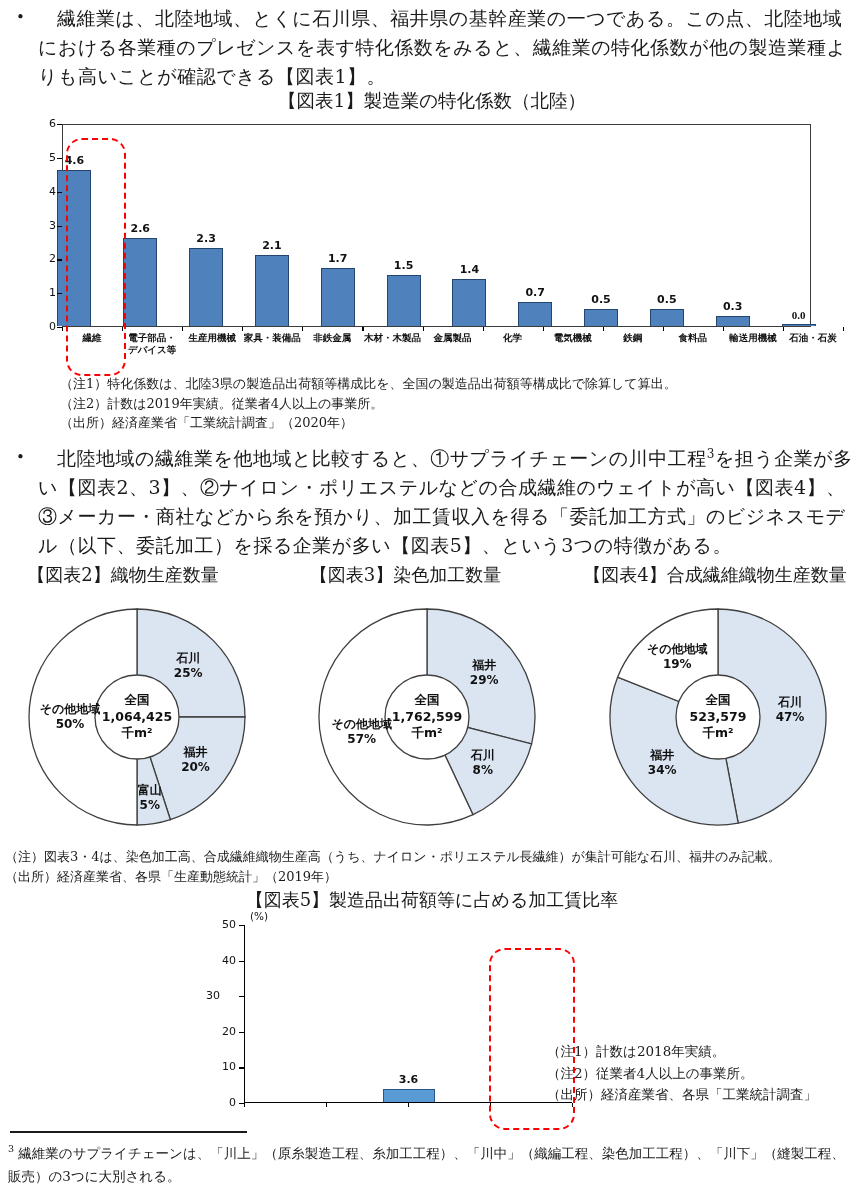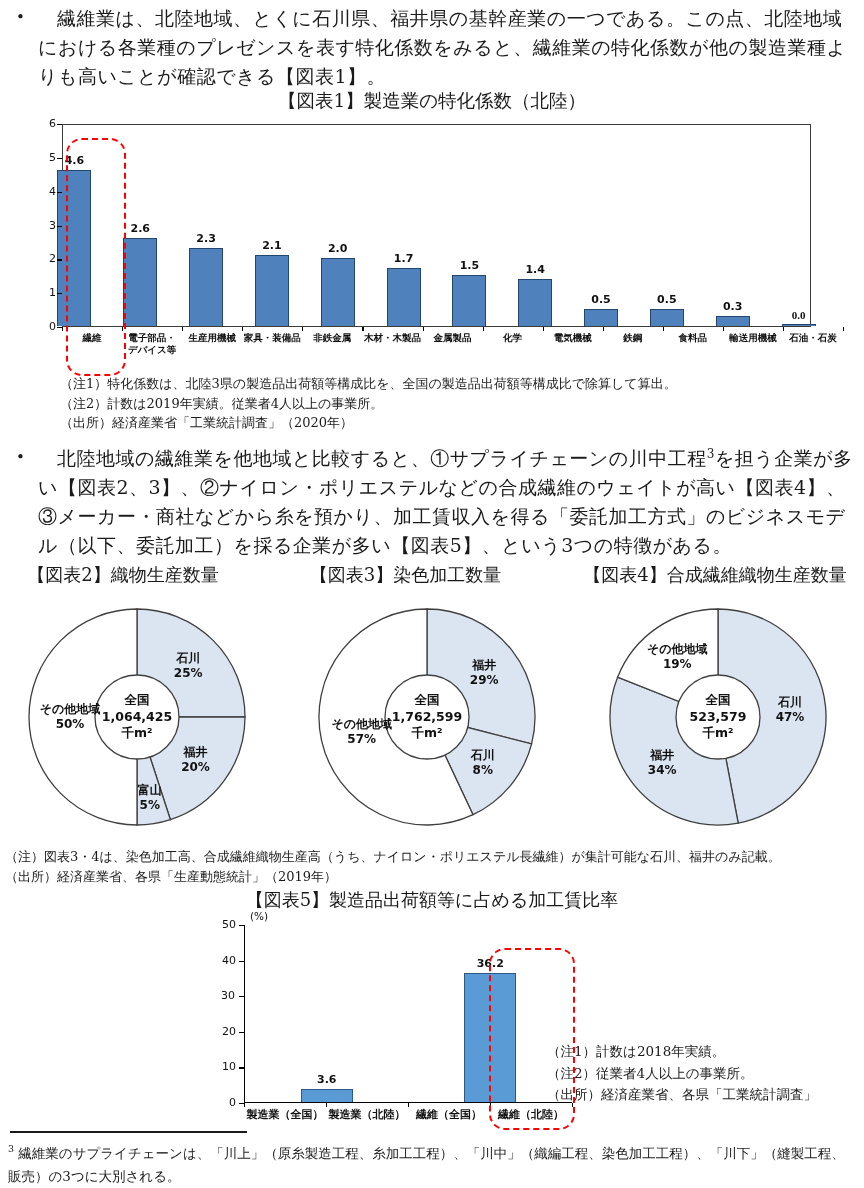--- a/index.html
+++ b/index.html
@@ -74,34 +74,34 @@
       </div>
       <div class="slot">
         <div class="bar" style="height: 78px; width: 34px;"></div>
         <div class="bval" style="bottom: 81px;">2.3</div>
       </div>
       <div class="slot">
         <div class="bar" style="height: 71px; width: 34px;"></div>
         <div class="bval" style="bottom: 74px;">2.1</div>
       </div>
       <div class="slot">
-        <div class="bar" style="height: 68px; width: 34px;"></div>
-        <div class="bval" style="bottom: 71px;">2.0</div>
-      </div>
-      <div class="slot">
         <div class="bar" style="height: 58px; width: 34px;"></div>
         <div class="bval" style="bottom: 61px; margin-top: 43px;">1.7</div>
       </div>
       <div class="slot">
         <div class="bar" style="height: 51px; width: 34px;"></div>
         <div class="bval" style="bottom: 54px;">1.5</div>
       </div>
       <div class="slot">
         <div class="bar" style="height: 47px; width: 34px;"></div>
         <div class="bval" style="bottom: 50px;">1.4</div>
+      </div>
+      <div class="slot">
+        <div class="bar" style="height: 24px; width: 34px;"></div>
+        <div class="bval" style="bottom: 27px;">0.7</div>
       </div>
       <div class="slot">
         <div class="bar" style="height: 17px; width: 34px;"></div>
         <div class="bval" style="bottom: 20px;">0.5</div>
       </div>
       <div class="slot">
         <div class="bar" style="height: 17px; width: 34px;"></div>
         <div class="bval" style="bottom: 20px;">0.5</div>
       </div>
       <div class="slot">
@@ -261,39 +261,29 @@
       <div class="nline">（出所）経済産業省、各県「生産動態統計」（2019年）</div>
     </div>
 
   <div class="fig-title" style="left:0;top:888px;width:864px;font-size:18px;">【図表5】製造品出荷額等に占める加工賃比率</div>
   <div class="unit">(%)</div>
   <div class="plot" id="c5plot">
       <div class="slot">
         <div class="bar" style="height: 13px; width: 52px;"></div>
         <div class="bval" style="bottom: 16px;">3.6</div>
       </div>
-      <div class="slot">
-        <div class="bar" style="height: 129px; width: 52px;"></div>
-        <div class="bval" style="bottom: 132px;">36.2</div>
-      </div>
-    </div>
-  <div class="cats" id="c5cats">
-      <div class="cat">製造業（全国）</div>
-      <div class="cat">製造業（北陸）</div>
-      <div class="cat">繊維（全国）</div>
-      <div class="cat">繊維（北陸）</div>
     </div>
   <div class="axisOverlay" id="c5axis">
       <div class="ylab" style="left: 204px; width: 32px; top: 1096px;">0</div>
       <div class="tick" style="left: 239px; top: 1103px; width: 5px; height: 1.2px;"></div>
       <div class="ylab" style="left: 204px; width: 32px; top: 1060.4px;">10</div>
       <div class="tick" style="left: 239px; top: 1067.4px; width: 5px; height: 1.2px;"></div>
       <div class="ylab" style="left: 204px; width: 32px; top: 1024.8px;">20</div>
       <div class="tick" style="left: 239px; top: 1031.8px; width: 5px; height: 1.2px;"></div>
-      <div class="ylab" style="left: 212px; width: 32px; top: 989.2px; text-align: center;">30</div>
+      <div class="ylab" style="left: 188px; width: 32px; top: 989.2px;">30</div>
       <div class="tick" style="left: 239px; top: 996.2px; width: 5px; height: 1.2px;"></div>
       <div class="ylab" style="left: 204px; width: 32px; top: 953.6px;">40</div>
       <div class="tick" style="left: 239px; top: 960.6px; width: 5px; height: 1.2px;"></div>
       <div class="ylab" style="left: 204px; width: 32px; top: 918px;">50</div>
       <div class="tick" style="left: 239px; top: 925px; width: 5px; height: 1.2px;"></div>
       <div class="tick" style="left: 244px; top: 1103px; width: 1.2px; height: 4px;"></div>
       <div class="tick" style="left: 326px; top: 1103px; width: 1.2px; height: 4px;"></div>
       <div class="tick" style="left: 408px; top: 1103px; width: 1.2px; height: 4px;"></div>
       <div class="tick" style="left: 490px; top: 1103px; width: 1.2px; height: 4px;"></div>
       <div class="tick" style="left: 572px; top: 1103px; width: 1.2px; height: 4px;"></div>

